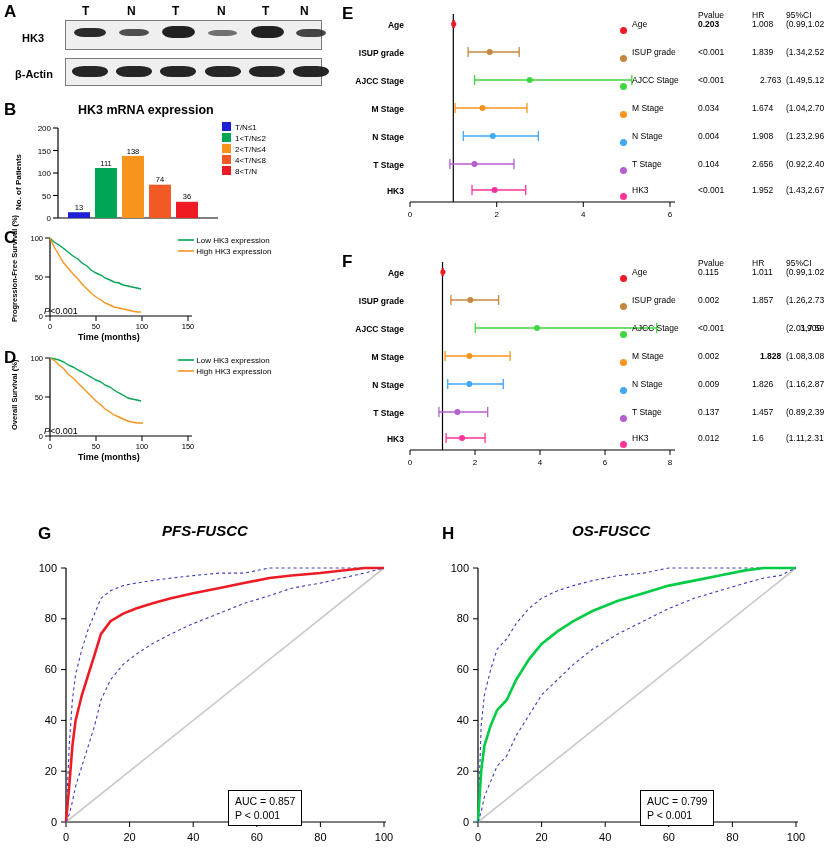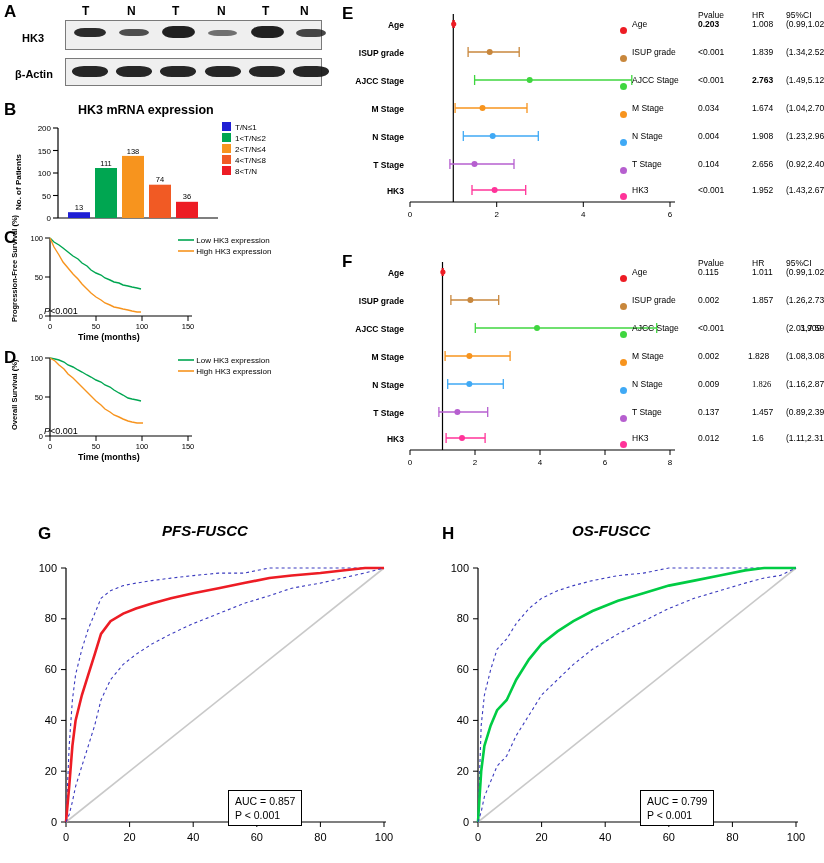--- a/index.html
+++ b/index.html
@@ -322,21 +322,21 @@
     <span class="fdot" style="background:#c8873c"></span>
     <span class="ftab" style="position:absolute;left:12px;top:-1px;width:70px;">ISUP grade</span>
     <span class="ftab" style="position:absolute;left:78px;top:-1px;">&lt;0.001</span>
     <span class="ftab" style="position:absolute;left:132px;top:-1px;">1.839</span>
     <span class="ftab" style="position:absolute;left:166px;top:-1px;">(1.34,2.52)</span>
   </div>
   <div class="frow" style="left:280px;top:76px;">
     <span class="fdot" style="background:#3fd63f"></span>
     <span class="ftab" style="position:absolute;left:12px;top:-1px;width:70px;">AJCC Stage</span>
     <span class="ftab" style="position:absolute;left:78px;top:-1px;">&lt;0.001</span>
-    <span class="ftab" style="position:absolute;left:132px;top:-1px;font-weight:bold;">2.763</span>
+    <span class="ftab" style="position:absolute;left:140px;top:-1px;">2.763</span>
     <span class="ftab" style="position:absolute;left:166px;top:-1px;">(1.49,5.12)</span>
   </div>
   <div class="frow" style="left:280px;top:104px;">
     <span class="fdot" style="background:#f7941e"></span>
     <span class="ftab" style="position:absolute;left:12px;top:-1px;width:70px;">M Stage</span>
     <span class="ftab" style="position:absolute;left:78px;top:-1px;">0.034</span>
     <span class="ftab" style="position:absolute;left:132px;top:-1px;">1.674</span>
     <span class="ftab" style="position:absolute;left:166px;top:-1px;">(1.04,2.70)</span>
   </div>
   <div class="frow" style="left:280px;top:132px;">
@@ -463,28 +463,28 @@
     <span class="fdot" style="background:#3fd63f"></span>
     <span class="ftab" style="position:absolute;left:12px;top:-1px;width:70px;">AJCC Stage</span>
     <span class="ftab" style="position:absolute;left:78px;top:-1px;">&lt;0.001</span>
     <span class="ftab" style="position:absolute;left:132px;top:-1px;margin-left:48px;">3.909</span>
     <span class="ftab" style="position:absolute;left:166px;top:-1px;">(2.01,7.59)</span>
   </div>
   <div class="frow" style="left:280px;top:104px;">
     <span class="fdot" style="background:#f7941e"></span>
     <span class="ftab" style="position:absolute;left:12px;top:-1px;width:70px;">M Stage</span>
     <span class="ftab" style="position:absolute;left:78px;top:-1px;">0.002</span>
-    <span class="ftab" style="position:absolute;left:128px;top:-1px;">1.828</span>
+    <span class="ftab" style="position:absolute;left:140px;top:-1px;font-weight:bold;">1.828</span>
     <span class="ftab" style="position:absolute;left:166px;top:-1px;">(1.08,3.08)</span>
   </div>
   <div class="frow" style="left:280px;top:132px;">
     <span class="fdot" style="background:#3fa9f5"></span>
     <span class="ftab" style="position:absolute;left:12px;top:-1px;width:70px;">N Stage</span>
     <span class="ftab" style="position:absolute;left:78px;top:-1px;">0.009</span>
-    <span class="ftab" style="position:absolute;left:132px;top:-1px;font-family:Liberation Serif, serif;">1.826</span>
+    <span class="ftab" style="position:absolute;left:132px;top:-1px;">1.826</span>
     <span class="ftab" style="position:absolute;left:166px;top:-1px;">(1.16,2.87)</span>
   </div>
   <div class="frow" style="left:280px;top:160px;">
     <span class="fdot" style="background:#b65fcf"></span>
     <span class="ftab" style="position:absolute;left:12px;top:-1px;width:70px;">T Stage</span>
     <span class="ftab" style="position:absolute;left:78px;top:-1px;">0.137</span>
     <span class="ftab" style="position:absolute;left:132px;top:-1px;">1.457</span>
     <span class="ftab" style="position:absolute;left:166px;top:-1px;">(0.89,2.39)</span>
   </div>
   <div class="frow" style="left:280px;top:186px;">

